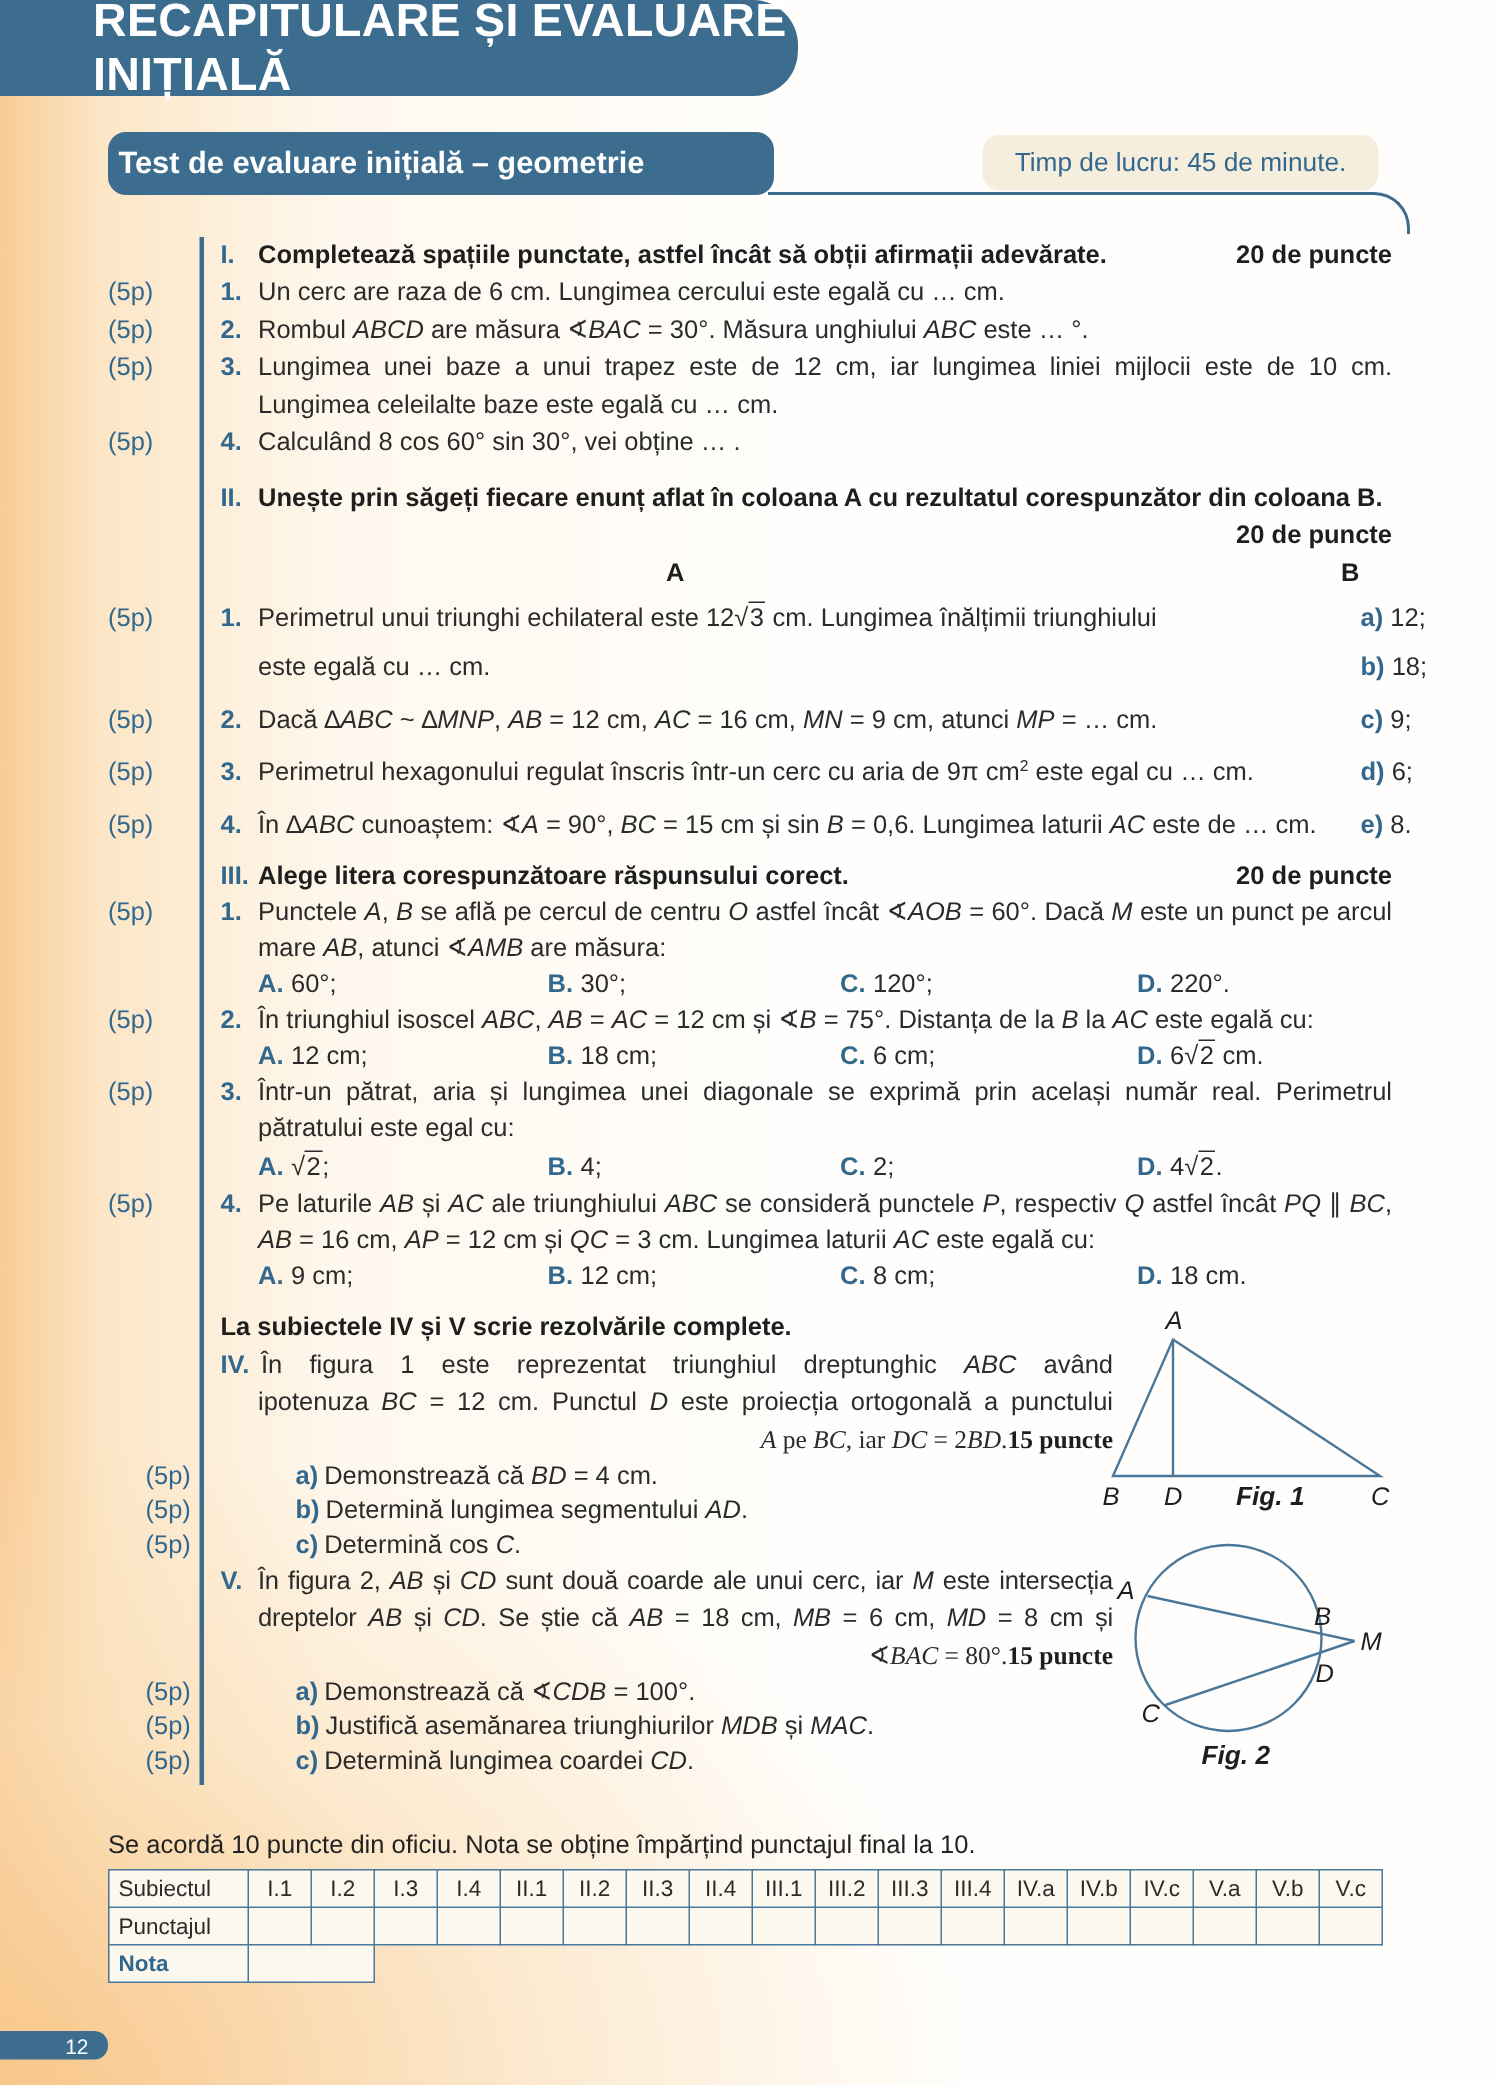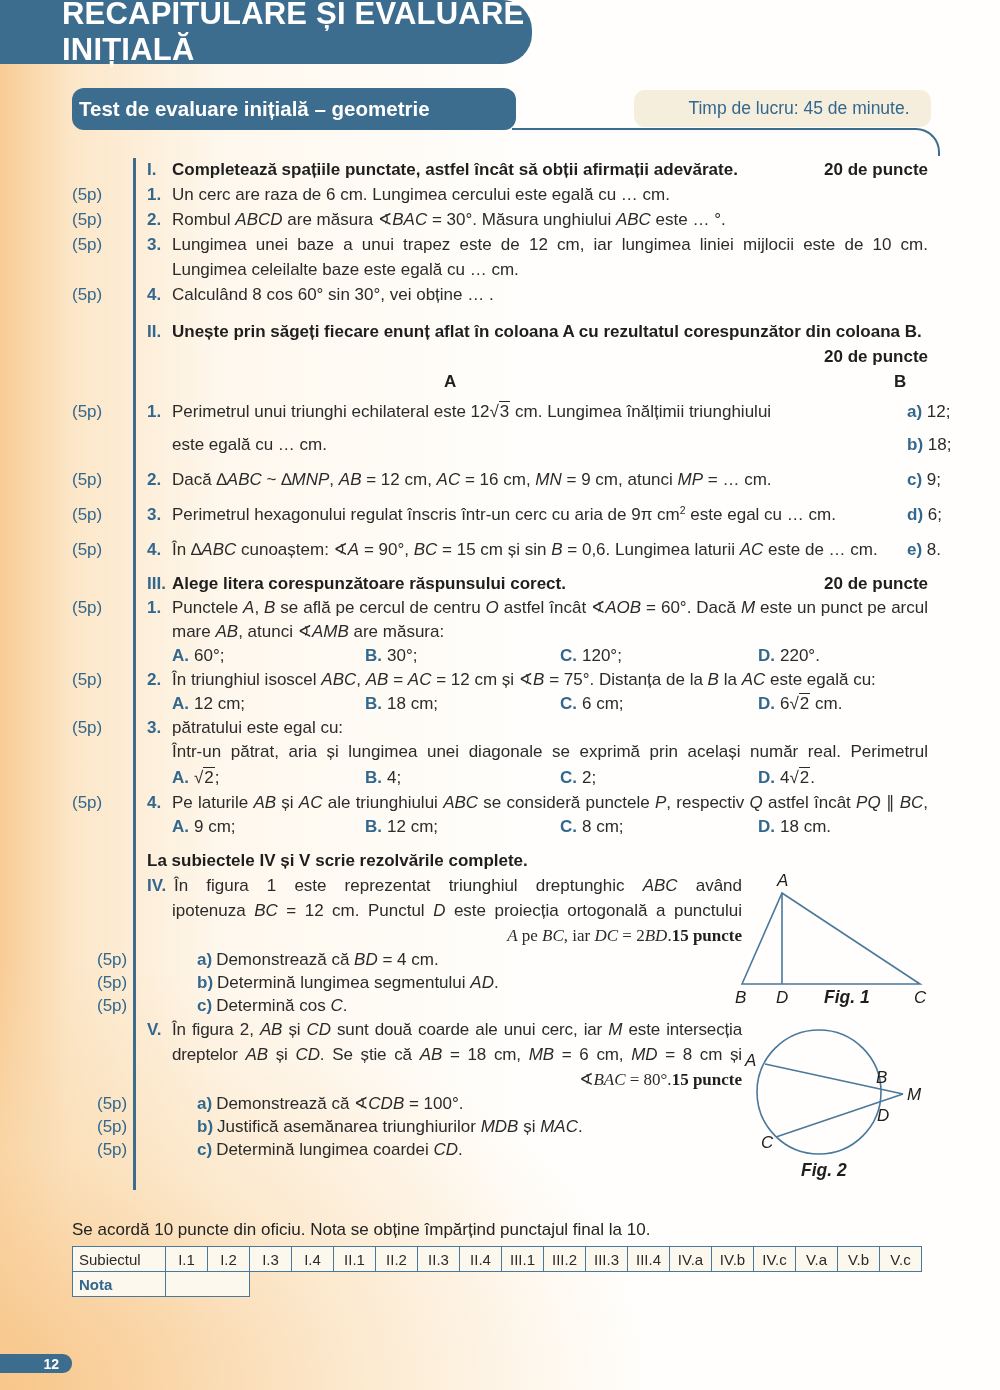--- a/index.html
+++ b/index.html
@@ -11,22 +11,22 @@
       linear-gradient(to right, rgba(248,201,144,.95) 0%, rgba(251,222,181,.75) 7%, rgba(253,239,218,.45) 22%, rgba(255,255,255,0) 52%),
       #fffefc;
   }
   
   .banner{position:absolute;left:0;top:0;width:532px;height:64px;background:#3d6d8e;
     border-radius:0 30px 30px 0;display:flex;align-items:center;}
   .banner span{color:#fff;font-weight:bold;font-size:31px;letter-spacing:.2px;padding-left:62px;}
   .testbox{position:absolute;left:72px;top:88px;width:444px;height:42px;background:#3d6d8e;
     border-radius:12px;display:flex;align-items:center;}
   .testbox span{color:#fff;font-weight:bold;font-size:20.5px;padding-left:7px;}
-  .timebox{position:absolute;left:634px;top:90px;width:264px;height:37px;background:#f5eedd;
-    border-radius:11px;display:flex;align-items:center;justify-content:center;padding-left:33px;}
+  .timebox{position:absolute;left:655px;top:90px;width:264px;height:37px;background:#f5eedd;
+    border-radius:11px;display:flex;align-items:center;justify-content:center;}
   .timebox span{color:#33688e;font-size:17.5px;}
   .swoosh{position:absolute;left:512px;top:128px;width:426px;height:26px;
     border-top:2.5px solid #3d6d8e;border-right:2.5px solid #3d6d8e;border-top-right-radius:24px;}
   
   .vrule{position:absolute;left:133px;top:158px;width:2.5px;height:1032px;background:#3d6d8e;}
   
   .main{position:absolute;left:147px;top:157px;width:781px;font-size:17px;line-height:25px;}
   .shead{position:relative;padding-left:25px;font-weight:bold;color:#1e1e1e;}
   .shead .hnum{position:absolute;left:0;color:#33688e;}
   .shead .hpts{position:absolute;right:0;top:0;}
@@ -66,21 +66,21 @@
   
   .note{position:absolute;left:72px;top:1220px;font-size:17px;color:#232323;}
   table.score{position:absolute;left:72px;top:1246px;border-collapse:collapse;table-layout:fixed;}
   table.score td{border:1.6px solid #49789b;height:24px;background:#fcf8ee;font-size:15px;
     text-align:center;padding:0;color:#2b2b2b;}
   table.score td.lbl{width:86px;text-align:left;padding-left:6px;}
   table.score td.c{width:41px;}
   table.score td.nota{color:#33688e;font-weight:bold;}
   table.score tr.short td{border:1.6px solid #49789b;}
   .pagetab{position:absolute;left:0;top:1354px;width:72px;height:19px;background:#3d6d8e;
-    border-radius:0 9px 9px 0;color:#fff;font-weight:bold;font-size:14px;
+    border-radius:0 9px 9px 0;color:#fff;font-weight:normal;font-size:14px;
     display:flex;align-items:center;justify-content:flex-end;padding-right:13px;box-sizing:border-box;}
 </style>
 </head>
 <body>
 
 <div class="page">
 
   <div class="banner">
     <span>RECAPITULARE ȘI EVALUARE INIȚIALĂ</span>
   </div>
@@ -198,33 +198,34 @@
       </div>
       <div class="opts">
         <span class="opt o1"><span class="alet">A.</span><span>12 cm;</span></span>
         <span class="opt o2"><span class="alet">B.</span><span>18 cm;</span></span>
         <span class="opt o3"><span class="alet">C.</span><span>6 cm;</span></span>
         <span class="opt o4"><span class="alet">D.</span><span>6<span class="rad">√<span class="radbar">2</span></span> cm.</span></span>
       </div>
       <div class="item">
         <span class="pts">(5p)</span>
         <span class="inum">3.</span>
+        <div class="ln jline">Într-un pătrat, aria și lungimea unei diagonale se exprimă prin același număr real. Perimetrul</div>
         <div class="ln">pătratului este egal cu:</div>
-        <div class="ln jline">Într-un pătrat, aria și lungimea unei diagonale se exprimă prin același număr real. Perimetrul</div>
       </div>
       <div class="opts" style="line-height:27px;">
         <span class="opt o1"><span class="alet">A.</span><span><span class="rad">√<span class="radbar">2</span></span>;</span></span>
         <span class="opt o2"><span class="alet">B.</span><span>4;</span></span>
         <span class="opt o3"><span class="alet">C.</span><span>2;</span></span>
         <span class="opt o4"><span class="alet">D.</span><span>4<span class="rad">√<span class="radbar">2</span></span>.</span></span>
       </div>
       <div class="item">
         <span class="pts">(5p)</span>
         <span class="inum">4.</span>
         <div class="ln jline">Pe laturile <i>AB</i> și <i>AC</i> ale triunghiului <i>ABC</i> se consideră punctele <i>P</i>, respectiv <i>Q</i> astfel încât <i>PQ</i> ∥ <i>BC</i>,</div>
+        <div class="ln"><i>AB</i> = 16 cm, <i>AP</i> = 12 cm și <i>QC</i> = 3 cm. Lungimea laturii <i>AC</i> este egală cu:</div>
       </div>
       <div class="opts">
         <span class="opt o1"><span class="alet">A.</span><span>9 cm;</span></span>
         <span class="opt o2"><span class="alet">B.</span><span>12 cm;</span></span>
         <span class="opt o3"><span class="alet">C.</span><span>8 cm;</span></span>
         <span class="opt o4"><span class="alet">D.</span><span>18 cm.</span></span>
       </div>
     </div>
 
     <div class="intro">La subiectele IV și V scrie rezolvările complete.</div>
@@ -314,20 +315,41 @@
       <td class="c">III.2</td>
       <td class="c">III.3</td>
       <td class="c">III.4</td>
       <td class="c">IV.a</td>
       <td class="c">IV.b</td>
       <td class="c">IV.c</td>
       <td class="c">V.a</td>
       <td class="c">V.b</td>
       <td class="c">V.c</td>
     </tr>
+    <tr>
+      <td class="lbl">Punctajul</td>
+      <td class="c"></td>
+          <td class="c"></td>
+      <td class="c"></td>
+          <td class="c"></td>
+      <td class="c"></td>
+          <td class="c"></td>
+      <td class="c"></td>
+          <td class="c"></td>
+      <td class="c"></td>
+          <td class="c"></td>
+      <td class="c"></td>
+          <td class="c"></td>
+      <td class="c"></td>
+          <td class="c"></td>
+      <td class="c"></td>
+          <td class="c"></td>
+      <td class="c"></td>
+          <td class="c"></td>
+    </tr>
     <tr class="short">
       <td class="lbl nota">Nota</td>
       <td colspan="2"></td>
     </tr>
   </tbody>
     </table>
 
   <div class="pagetab">
     <span>12</span>
   </div>

